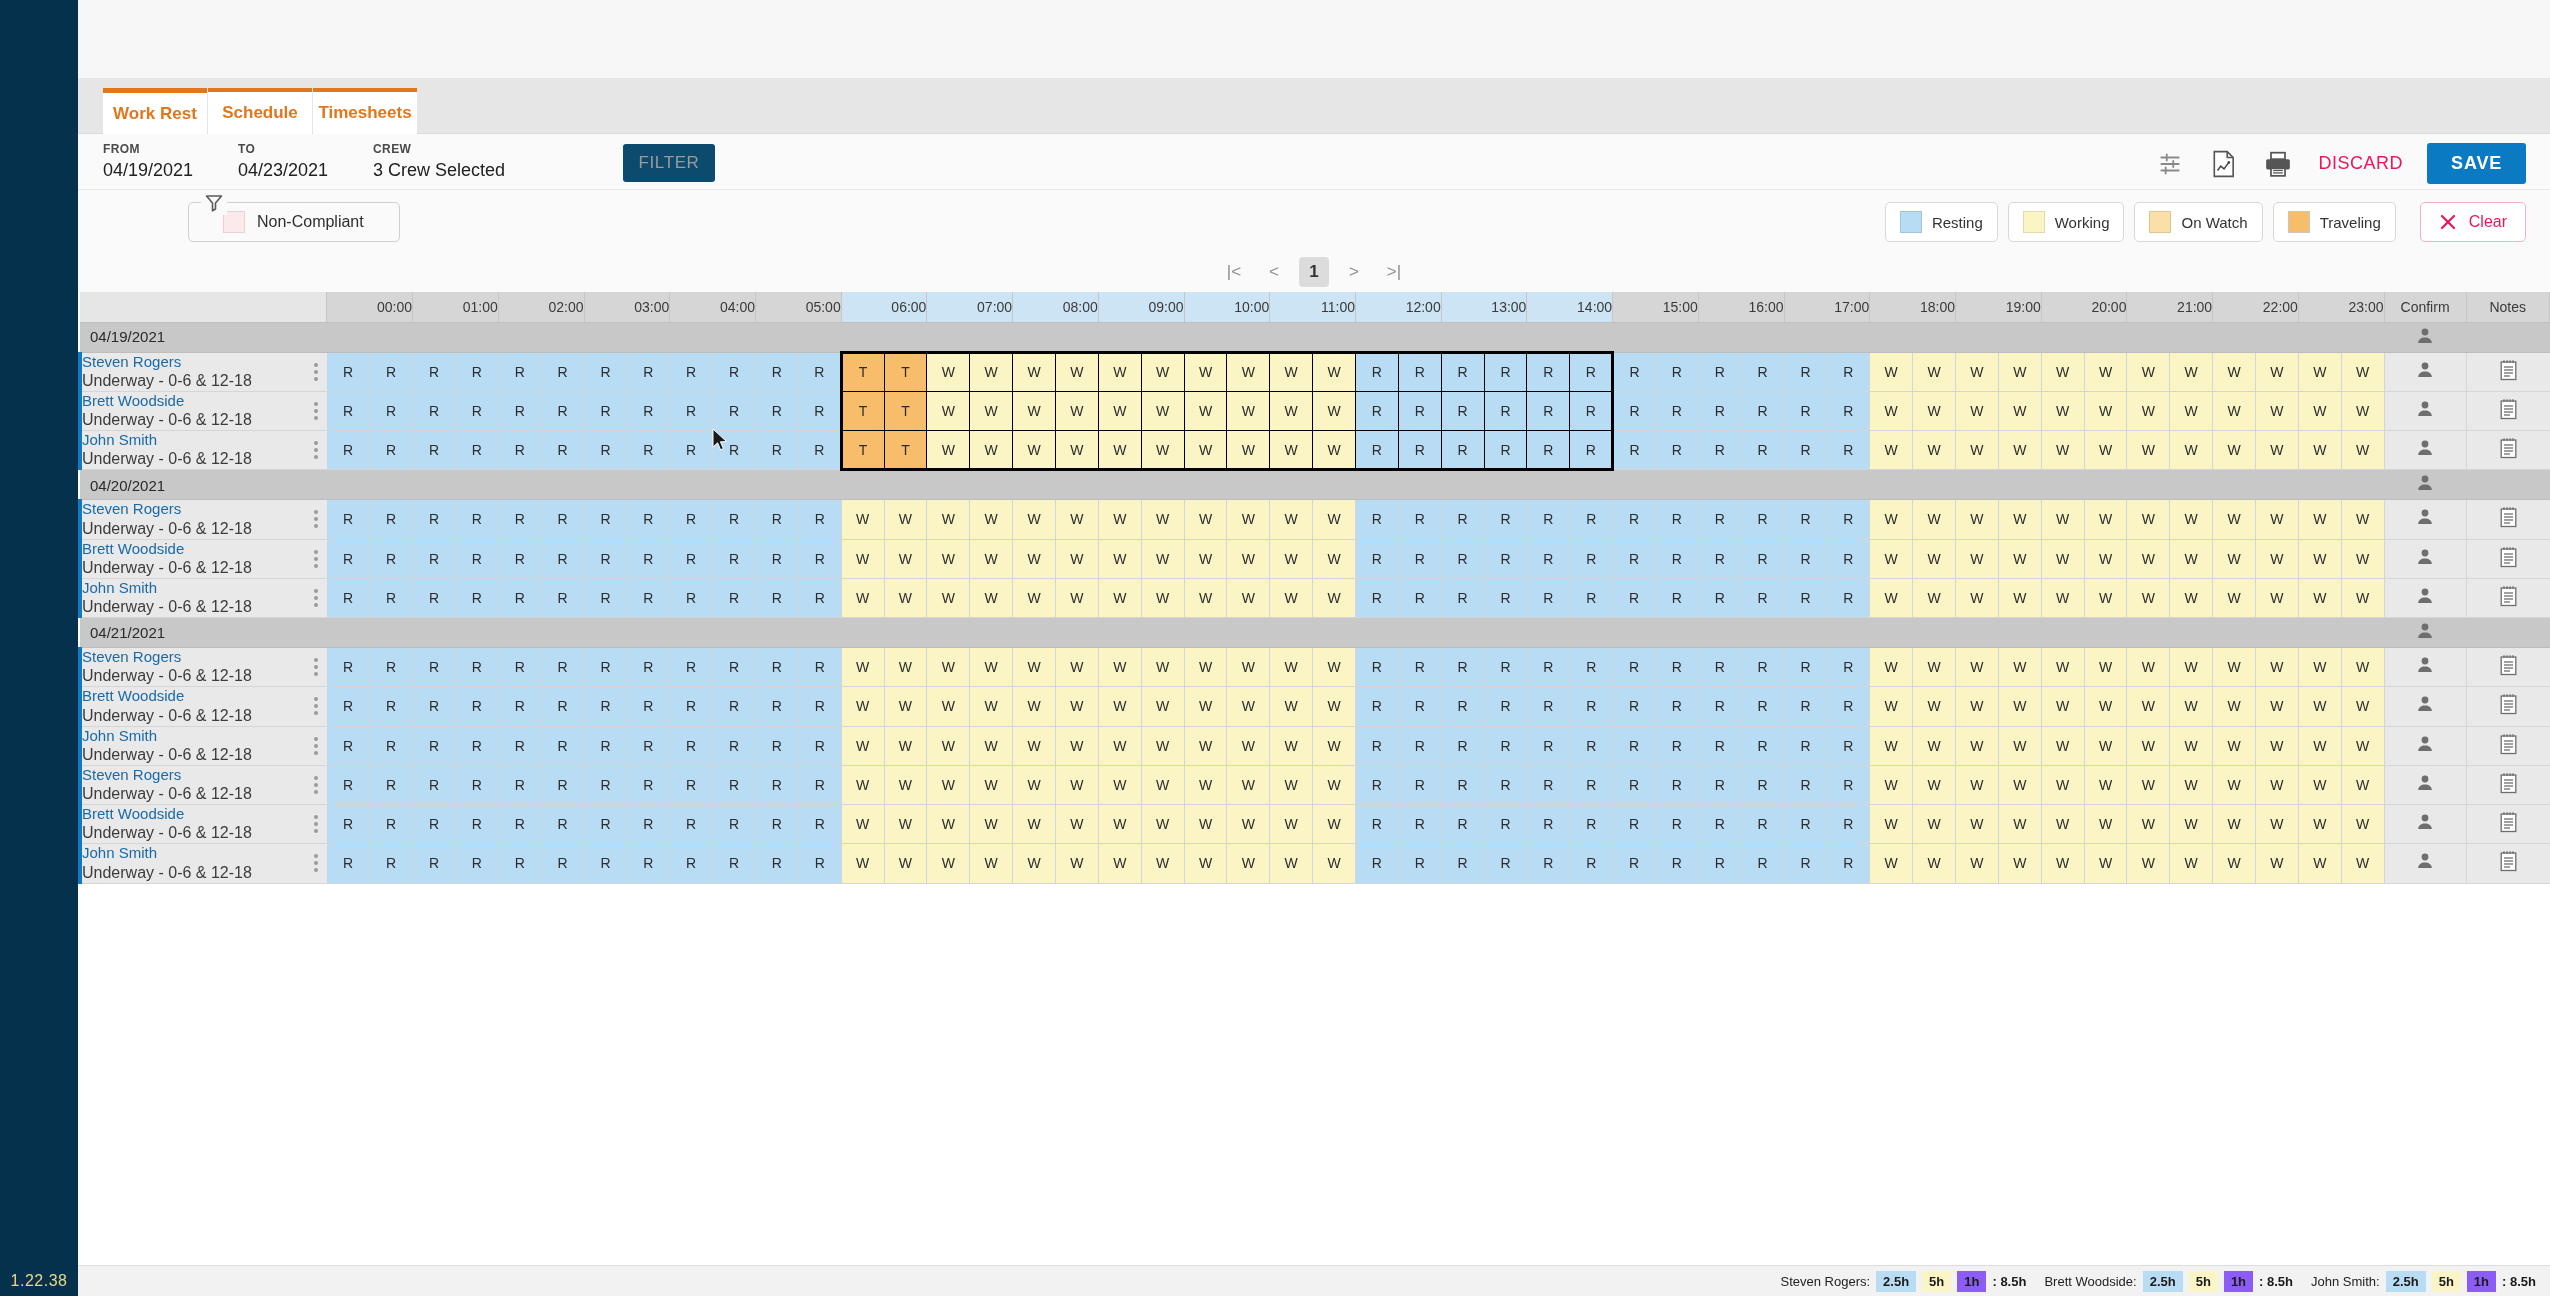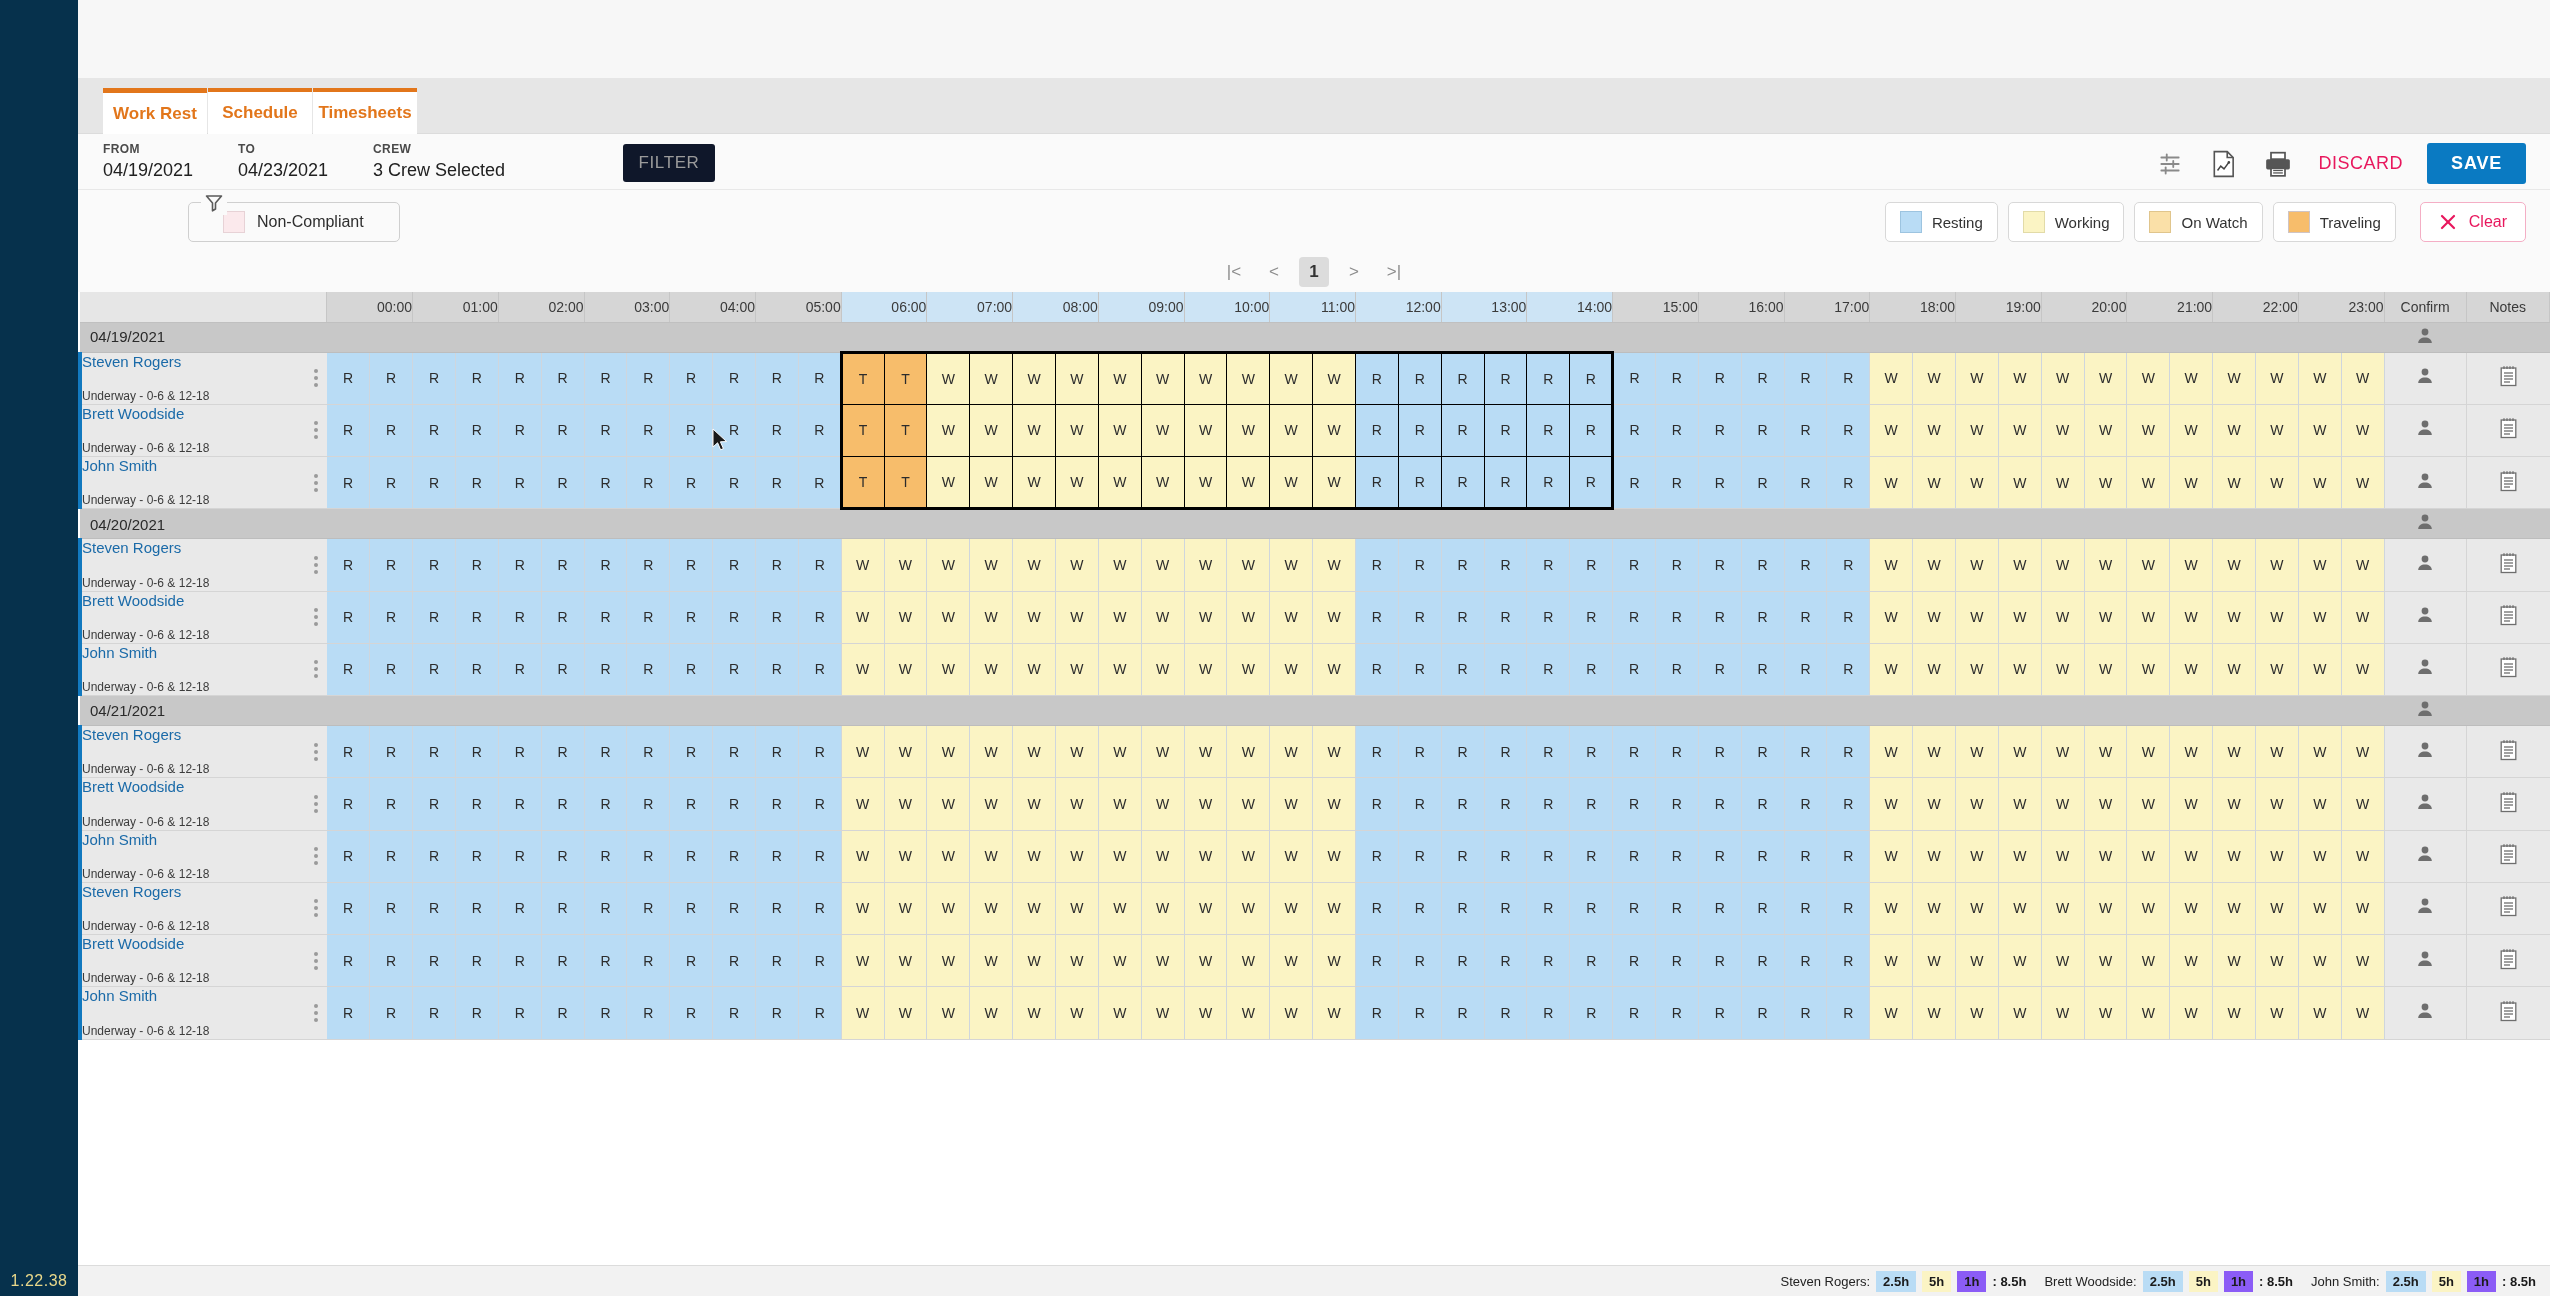--- a/index.html
+++ b/index.html
@@ -75,21 +75,21 @@
     border-bottom: 1px solid #e8e8e8;
   }
   .field { position: absolute; top: 8px; }
   .field .lbl { font-size: 12px; font-weight: bold; color: #4a4a4a; letter-spacing: .4px; }
   .field .val { font-size: 18px; color: #212121; margin-top: 4px; }
   .field.f-from { left: 25px; }
   .field.f-to   { left: 160px; }
   .field.f-crew { left: 295px; }
   #filter-btn {
     position: absolute; left: 545px; top: 10px;
-    width: 92px; height: 38px; background: #0f172a; color: #9b9b9b;
+    width: 92px; height: 38px; background: #0c4a6e; color: #9b9b9b;
     border: none; border-radius: 3px; font-size: 17px; letter-spacing: .6px;
     font-family: "Liberation Sans", sans-serif; cursor: default;
   }
   #actions {
     position: absolute; right: 24px; top: 9px;
     display: flex; align-items: center; gap: 20px;
   }
   .act-icon { width: 34px; height: 34px; display: flex; align-items: center; justify-content: center; cursor: pointer; }
   #discard-btn {
     background: none; border: none; color: #e8175d; font-size: 18px;
@@ -174,21 +174,21 @@
   tr.daterow td.ico { text-align: center; padding-left: 0; }
 
   
   tr.crewrow { height: 35px; }
   td.namecell {
     background: #e9e9e9; border-bottom: 1px solid #d5d5d5;
     border-left: 4px solid #1279bf;
     position: relative; padding-left: 8px; vertical-align: middle;
   }
   td.namecell .nm { font-size: 15px; color: #1a6aa8; line-height: 1.15; }
-  td.namecell .sub { font-size: 12px; color: #3c3c3c; line-height: 1.25; margin-top: 19px; }
+  td.namecell .sub { font-size: 16px; color: #3c3c3c; line-height: 1.25; margin-top: 1px; }
   .kebab {
     position: absolute; right: 9px; top: 50%; transform: translateY(-50%);
     display: flex; flex-direction: column; gap: 3px; cursor: pointer;
   }
   .kebab i { display: block; width: 4px; height: 4px; border-radius: 50%; background: #9a9a9a; }
 
   td.slot {
     text-align: center; font-size: 14px; color: #2c2c2c;
     border-right: 1px solid #cfd6dd; border-bottom: 1px solid #d5d5d5;
     vertical-align: middle;

